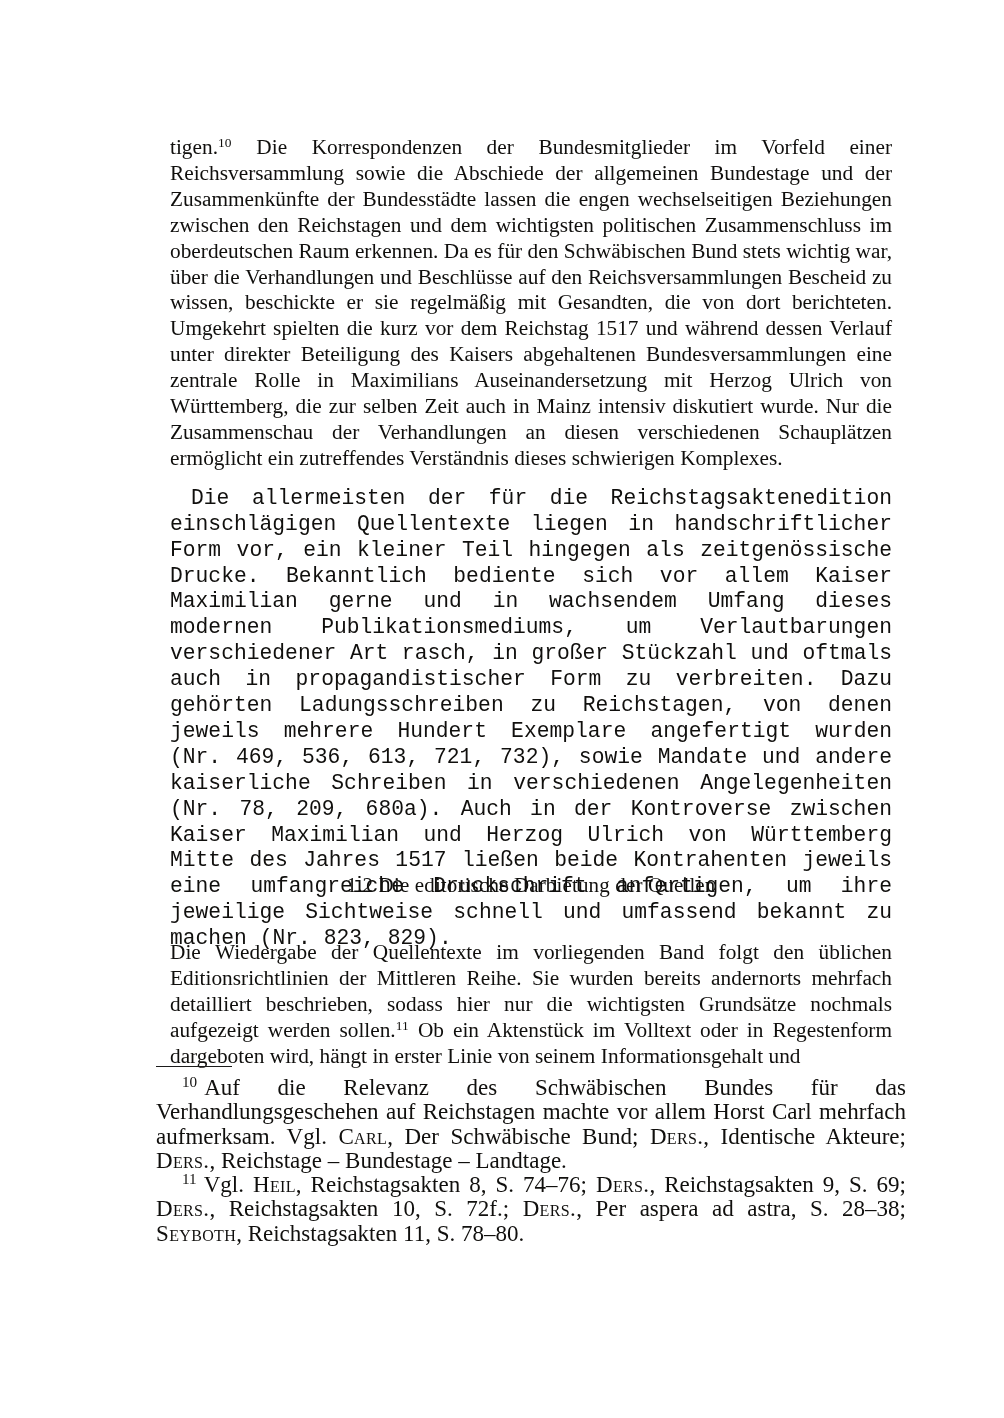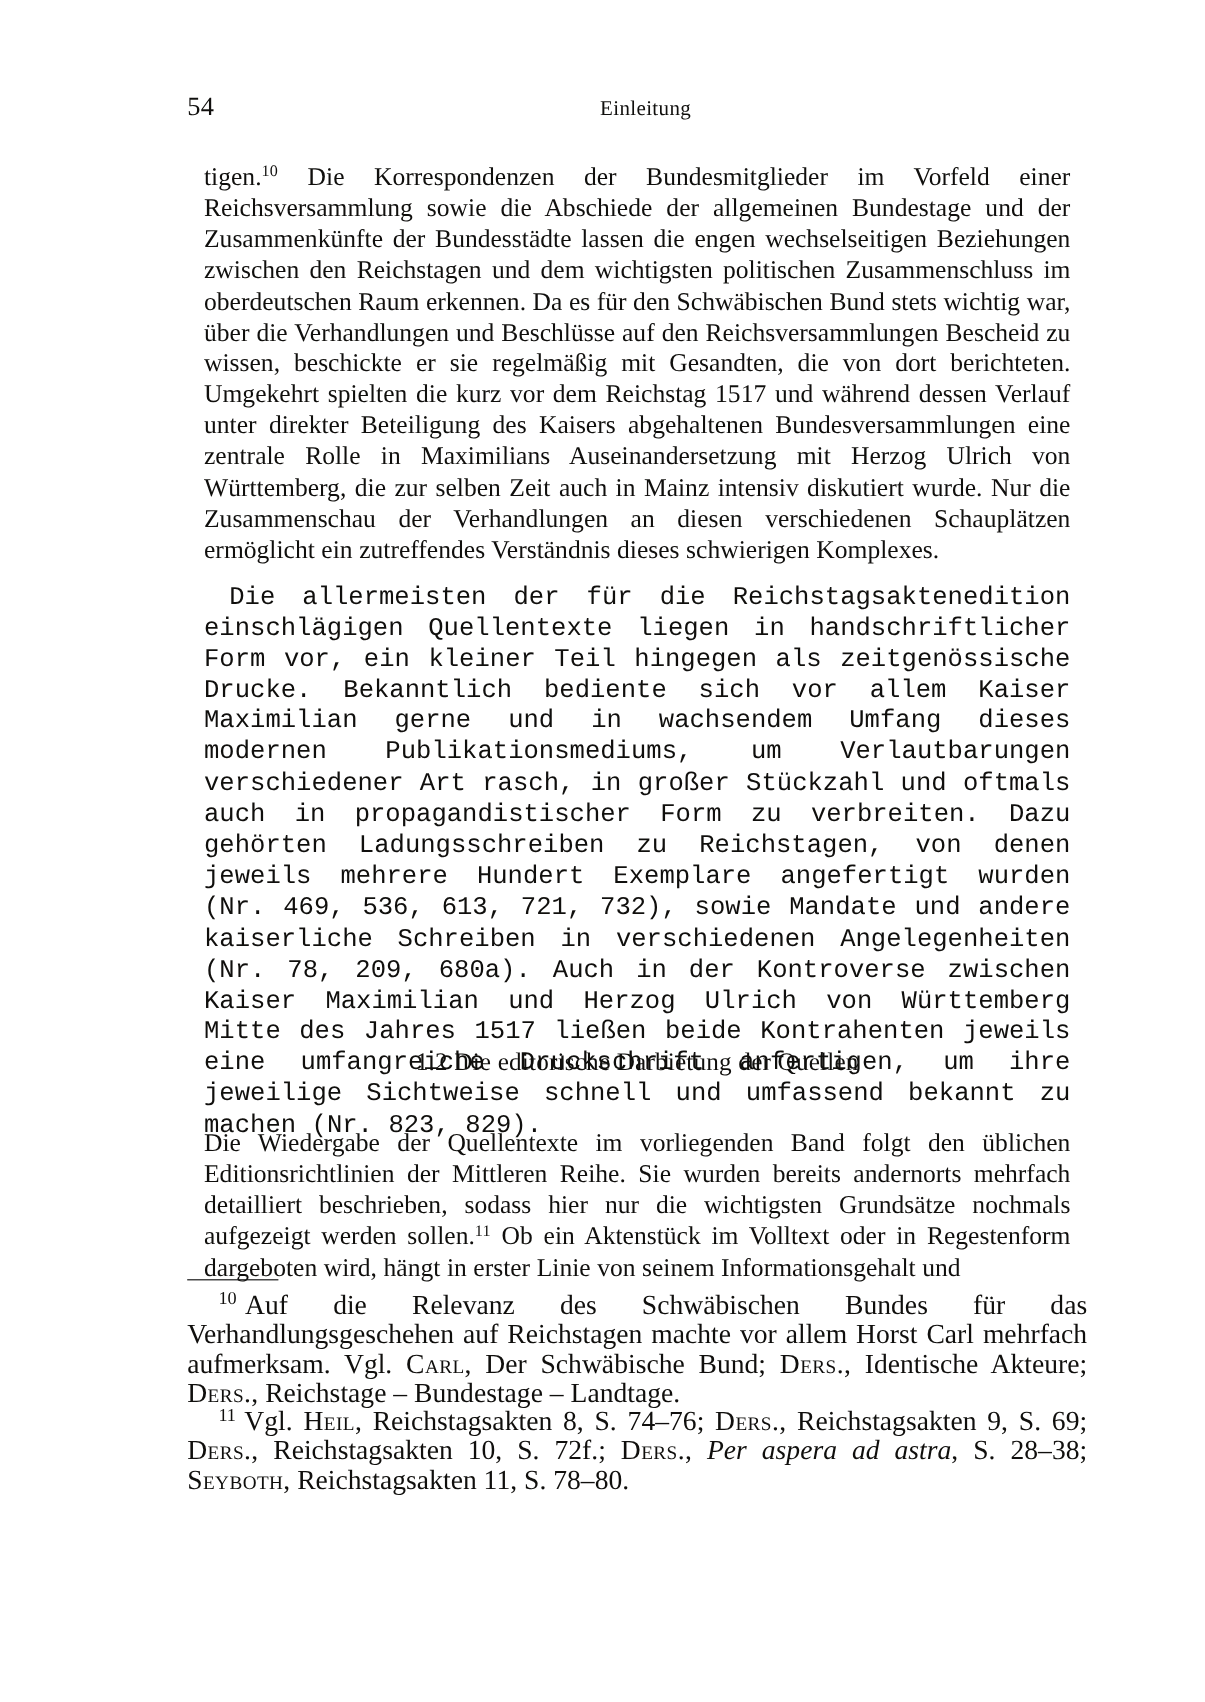--- a/index.html
+++ b/index.html
@@ -124,32 +124,27 @@
     vertical-align: 0.52em;
     line-height: 0;
     padding-right: 7px;
   }
   .sc {
     font-variant: small-caps;
     font-feature-settings: "smcp" 1;
     letter-spacing: 0.35px;
   }
   .it {
-    font-style: italic;
   }
 </style>
 </head>
 <body>
 
 <div class="page">
 
-  <div class="running-head">
-    <span class="folio">54</span>
-    <span class="head-title">Einleitung</span>
-  </div>
 
   <div class="textblock">
     <p class="body"><span>tigen.</span><sup class="fnref">10</sup><span> Die Korrespondenzen der Bundesmitglieder im Vorfeld einer Reichsversammlung sowie die Abschiede der allgemeinen Bundestage und der Zusammenkünfte der Bundesstädte lassen die engen wechselseitigen Beziehungen zwischen den Reichstagen und dem wichtigsten politischen Zusammenschluss im oberdeutschen Raum erkennen. Da es für den Schwäbischen Bund stets wichtig war, über die Verhandlungen und Beschlüsse auf den Reichsversammlungen Bescheid zu wissen, beschickte er sie regelmäßig mit Gesandten, die von dort berichteten. Umgekehrt spielten die kurz vor dem Reichstag 1517 und während dessen Verlauf unter direkter Beteiligung des Kaisers abgehaltenen Bundesversammlungen eine zentrale Rolle in Maximilians Auseinandersetzung mit Herzog Ulrich von Württemberg, die zur selben Zeit auch in Mainz intensiv diskutiert wurde. Nur die Zusammenschau der Verhandlungen an diesen verschiedenen Schauplätzen ermöglicht ein zutreffendes Verständnis dieses schwierigen Komplexes.</span></p>
     <p class="body indent">Die allermeisten der für die Reichstagsaktenedition einschlägigen Quellentexte liegen in handschriftlicher Form vor, ein kleiner Teil hingegen als zeitgenössische Drucke. Bekanntlich bediente sich vor allem Kaiser Maximilian gerne und in wachsendem Umfang dieses modernen Publikationsmediums, um Verlautbarungen verschiedener Art rasch, in großer Stückzahl und oftmals auch in propagandistischer Form zu verbreiten. Dazu gehörten Ladungsschreiben zu Reichstagen, von denen jeweils mehrere Hundert Exemplare angefertigt wurden (Nr. 469, 536, 613, 721, 732), sowie Mandate und andere kaiserliche Schreiben in verschiedenen Angelegenheiten (Nr. 78, 209, 680a). Auch in der Kontroverse zwischen Kaiser Maximilian und Herzog Ulrich von Württemberg Mitte des Jahres 1517 ließen beide Kontrahenten jeweils eine umfangreiche Druckschrift anfertigen, um ihre jeweilige Sichtweise schnell und umfassend bekannt zu machen (Nr. 823, 829).</p>
   </div>
 
   <div class="heading-wrap">
     <h2 class="section-heading">1.2 Die editorische Darbietung der Quellen</h2>
   </div>
 

